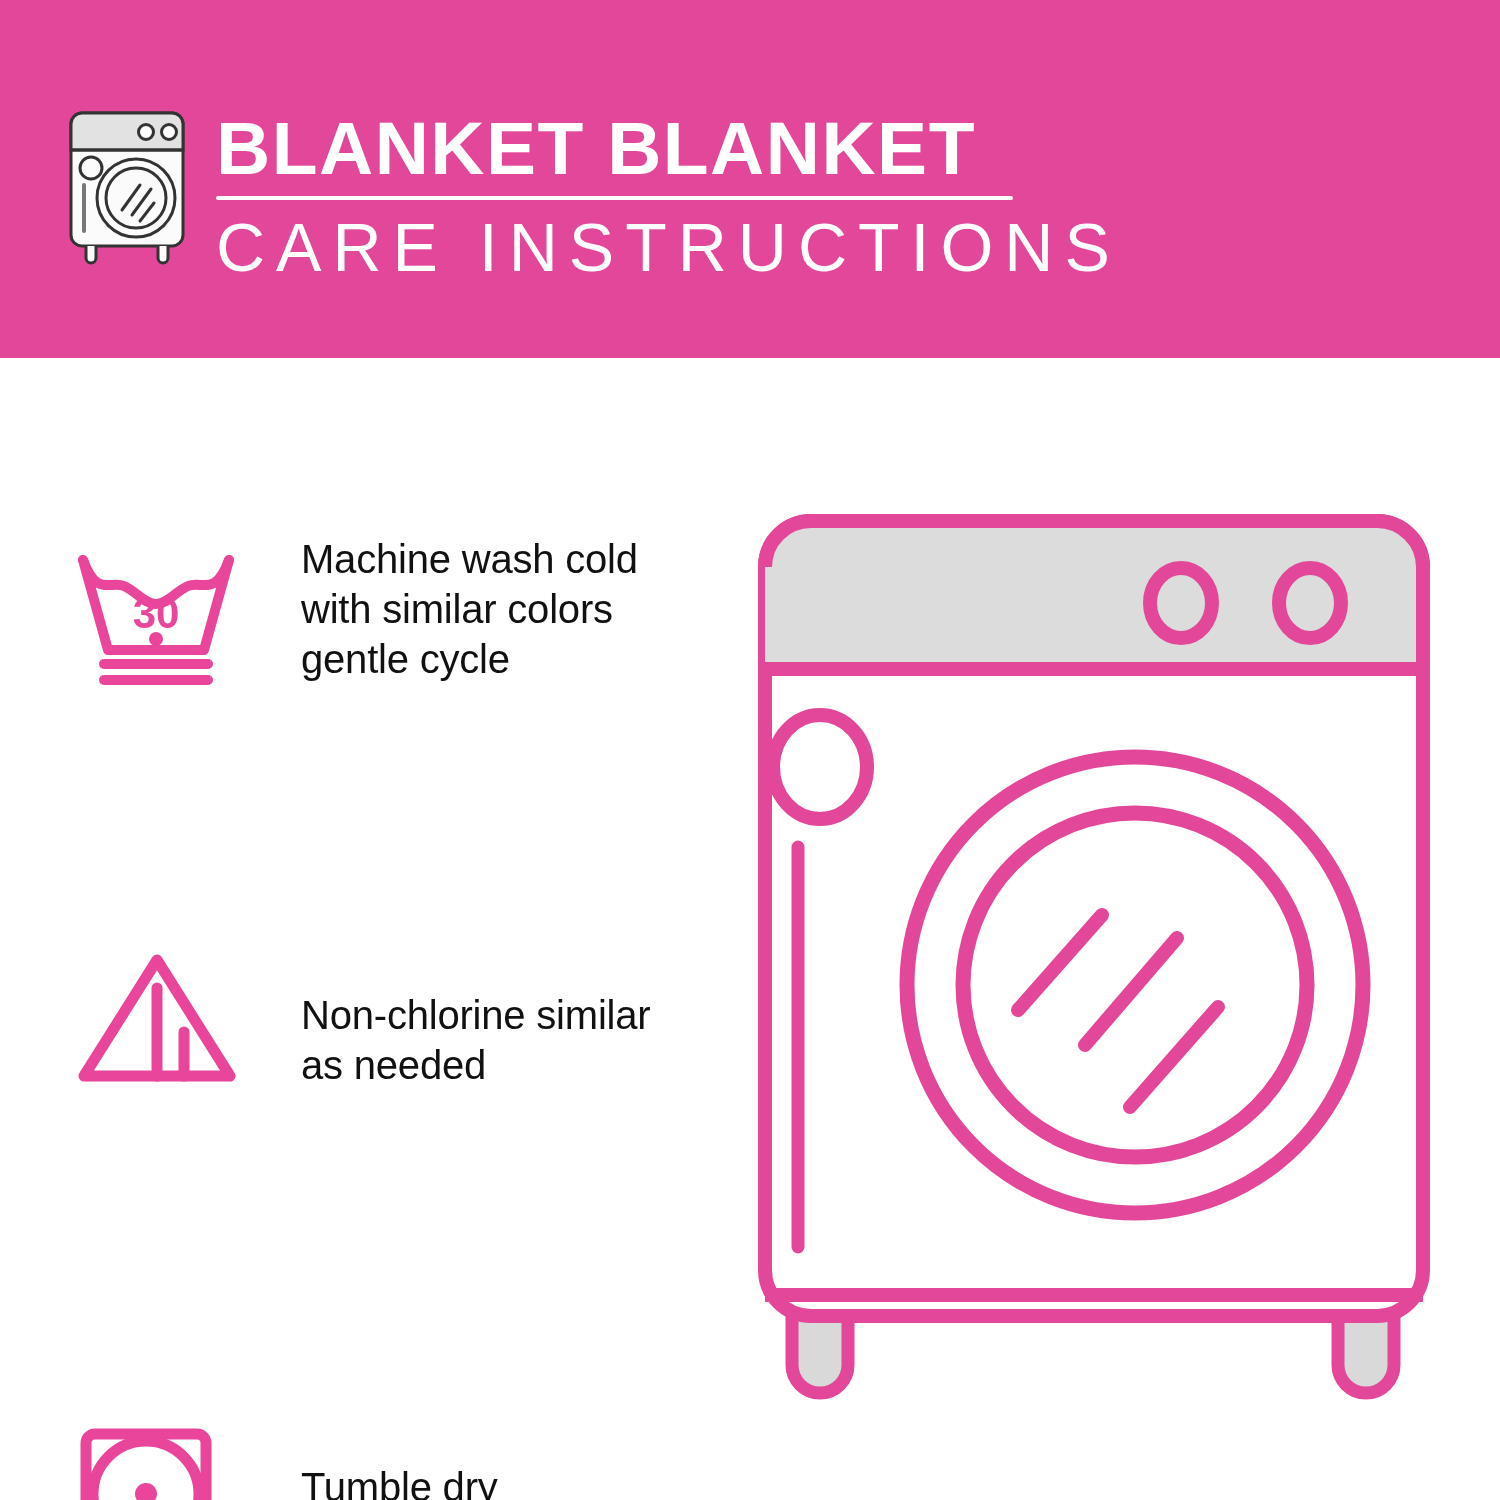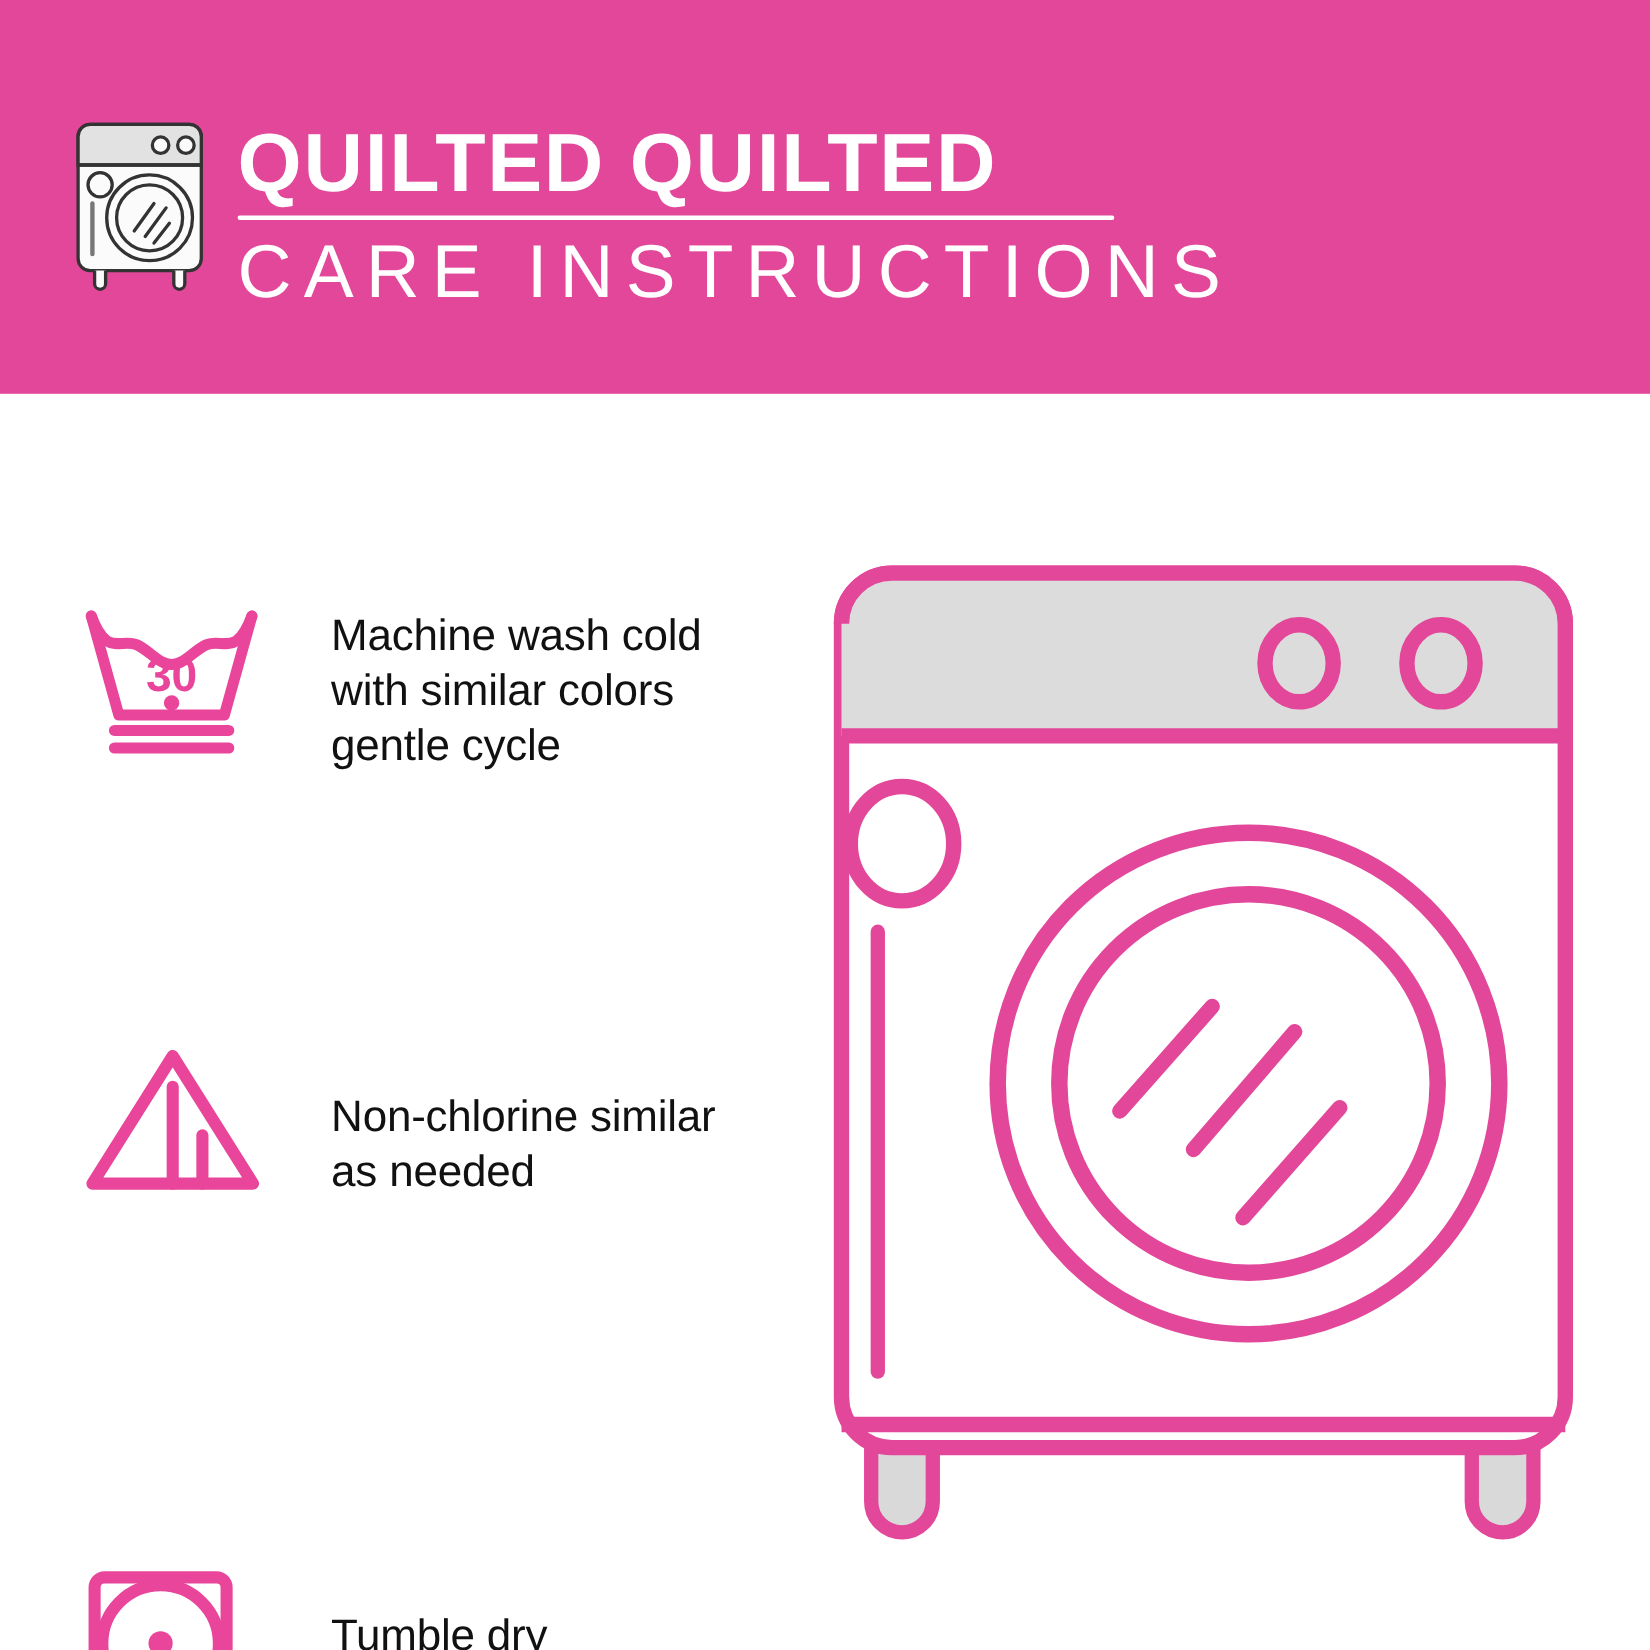--- a/index.html
+++ b/index.html
@@ -105,21 +105,21 @@
     font-family: "Liberation Sans", sans-serif;
     font-size: 40px;
     line-height: 50px;
     color: #111111;
     letter-spacing: -0.2px;
     white-space: pre-line;
   }
 
   #row-0 { top: 20px; }
   #row-0 .symbol-wrap { top: 18px; }
-  #row-0 .care-text { top: 33px; }
+  #row-0 .care-text { top: 14px; }
 
   #row-1 { top: 228px; }
   #row-1 .symbol-wrap { top: 220px; }
   #row-1 .care-text { top: 262px; }
 
   #row-2 { top: 462px; }
   #row-2 .symbol-wrap { top: 462px; }
   #row-2 .care-text { top: 500px; }
 
   #row-3 { top: 686px; }
@@ -160,21 +160,21 @@
         <line x1="60" y1="105" x2="78" y2="80" stroke="#333333" stroke-width="3" stroke-linecap="round"></line>
         <line x1="70" y1="110" x2="89" y2="84" stroke="#333333" stroke-width="3" stroke-linecap="round"></line>
         <line x1="78" y1="116" x2="92" y2="98" stroke="#333333" stroke-width="3" stroke-linecap="round"></line>
 
         <path d="M24 141 v12 a5 5 0 0 0 10 0 v-12" fill="#fbfbfb" stroke="#333333" stroke-width="3"></path>
         <path d="M96 141 v12 a5 5 0 0 0 10 0 v-12" fill="#fbfbfb" stroke="#333333" stroke-width="3"></path>
       </svg>
     </div>
 
     <div id="header-text-block">
-      <div id="title-main">QUILTED QUILTED</div>
+      <div id="title-main">BLANKET BLANKET</div>
       <div id="title-divider"></div>
       <div id="title-sub">CARE INSTRUCTIONS</div>
     </div>
 
   </div>
 
   <div id="care-list">
 
     <div class="care-row" id="row-0">
       <div class="symbol-wrap">

